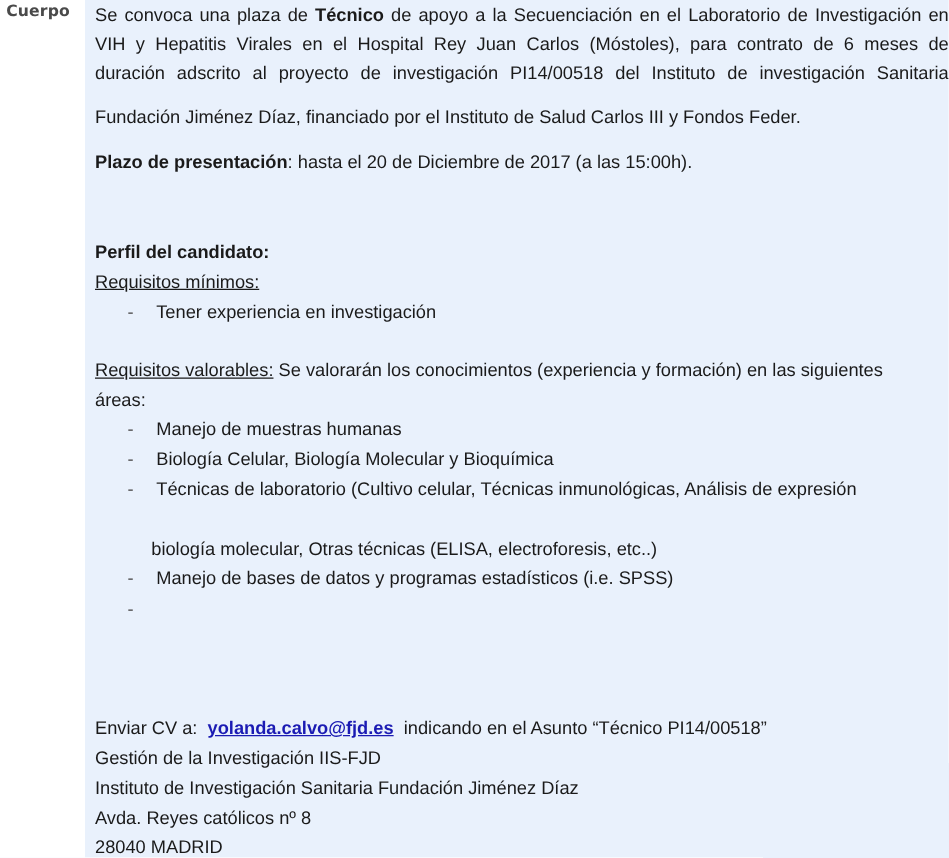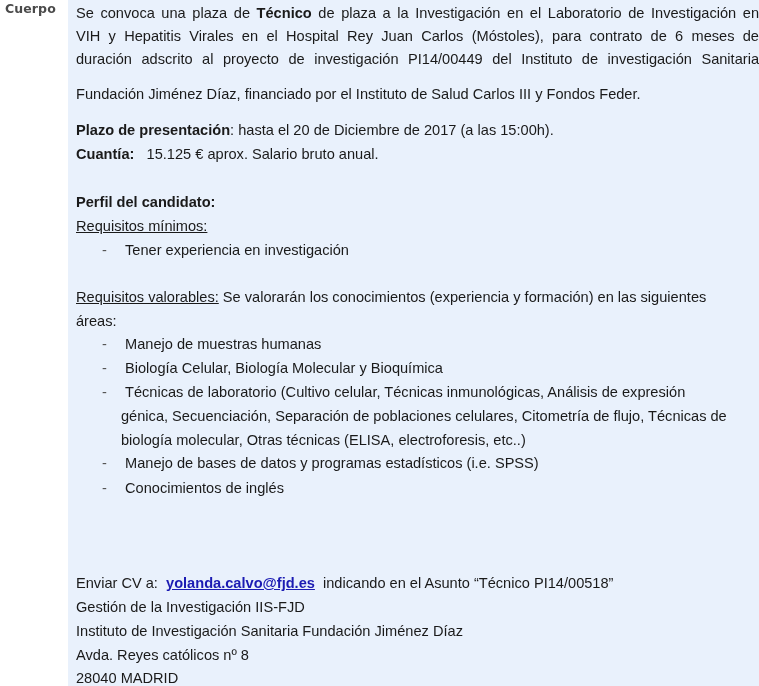--- a/index.html
+++ b/index.html
@@ -90,52 +90,49 @@
   </style>
 </head>
 <body>
 
 <div class="label-col">
   <span class="field-label">Cuerpo</span>
 </div>
 
 <div class="content-panel">
 
-  <div class="line justify" style="top:3px"><span>Se convoca una plaza de </span><span class="b">Técnico</span><span> de plaza a la Investigación en el Laboratorio de Investigación en</span></div>
+  <div class="line justify" style="top:3px"><span>Se convoca una plaza de </span><span class="b">Técnico</span><span> de apoyo a la Secuenciación en el Laboratorio de Investigación en</span></div>
   <div class="line justify" style="top:26px">VIH y Hepatitis Virales en el Hospital Rey Juan Carlos (Móstoles), para contrato de 6 meses de</div>
-  <div class="line justify" style="top:49px">duración adscrito al proyecto de investigación PI14/00449 del Instituto de investigación Sanitaria</div>
+  <div class="line justify" style="top:49px">duración adscrito al proyecto de investigación PI14/00518 del Instituto de investigación Sanitaria</div>
   <div class="line" style="top:84px">Fundación Jiménez Díaz, financiado por el Instituto de Salud Carlos III y Fondos Feder.</div>
 
   <div class="line" style="top:120px"><span class="b">Plazo de presentación</span><span>: hasta el 20 de Diciembre de 2017 (a las 15:00h).</span></div>
-  <div class="line" style="top:144px; white-space:pre"><span class="b">Cuantía:</span><span>   15.125 € aprox. Salario bruto anual.</span></div>
 
   <div class="line b" style="top:192px">Perfil del candidato:</div>
   <div class="line u" style="top:216px">Requisitos mínimos:</div>
   <span class="bullet-dash" style="top:240px">-</span>
   <span class="bullet-text" style="top:240px">Tener experiencia en investigación</span>
 
   <div class="line" style="top:287px"><span class="u">Requisitos valorables:</span><span> Se valorarán los conocimientos (experiencia y formación) en las siguientes</span></div>
   <div class="line" style="top:311px">áreas:</div>
 
   <span class="bullet-dash" style="top:334px">-</span>
   <span class="bullet-text" style="top:334px">Manejo de muestras humanas</span>
 
   <span class="bullet-dash" style="top:358px">-</span>
   <span class="bullet-text" style="top:358px">Biología Celular, Biología Molecular y Bioquímica</span>
 
   <span class="bullet-dash" style="top:382px">-</span>
   <span class="bullet-text" style="top:382px">Técnicas de laboratorio (Cultivo celular, Técnicas inmunológicas, Análisis de expresión</span>
-  <span class="bullet-cont" style="top:406px">génica, Secuenciación, Separación de poblaciones celulares, Citometría de flujo, Técnicas de</span>
   <span class="bullet-cont" style="top:430px">biología molecular, Otras técnicas (ELISA, electroforesis, etc..)</span>
 
   <span class="bullet-dash" style="top:453px">-</span>
   <span class="bullet-text" style="top:453px">Manejo de bases de datos y programas estadísticos (i.e. SPSS)</span>
 
   <span class="bullet-dash" style="top:478px">-</span>
-  <span class="bullet-text" style="top:478px">Conocimientos de inglés</span>
 
   <div class="line" style="top:573px; white-space:pre"><span>Enviar CV a:  </span><a class="email-link">yolanda.calvo@fjd.es</a><span>  indicando en el Asunto “Técnico PI14/00518”</span></div>
   <div class="line" style="top:597px">Gestión de la Investigación IIS-FJD</div>
   <div class="line" style="top:621px">Instituto de Investigación Sanitaria Fundación Jiménez Díaz</div>
   <div class="line" style="top:645px">Avda. Reyes católicos nº 8</div>
   <div class="line" style="top:668px">28040 MADRID</div>
 
 </div>
 
 </body></html>

